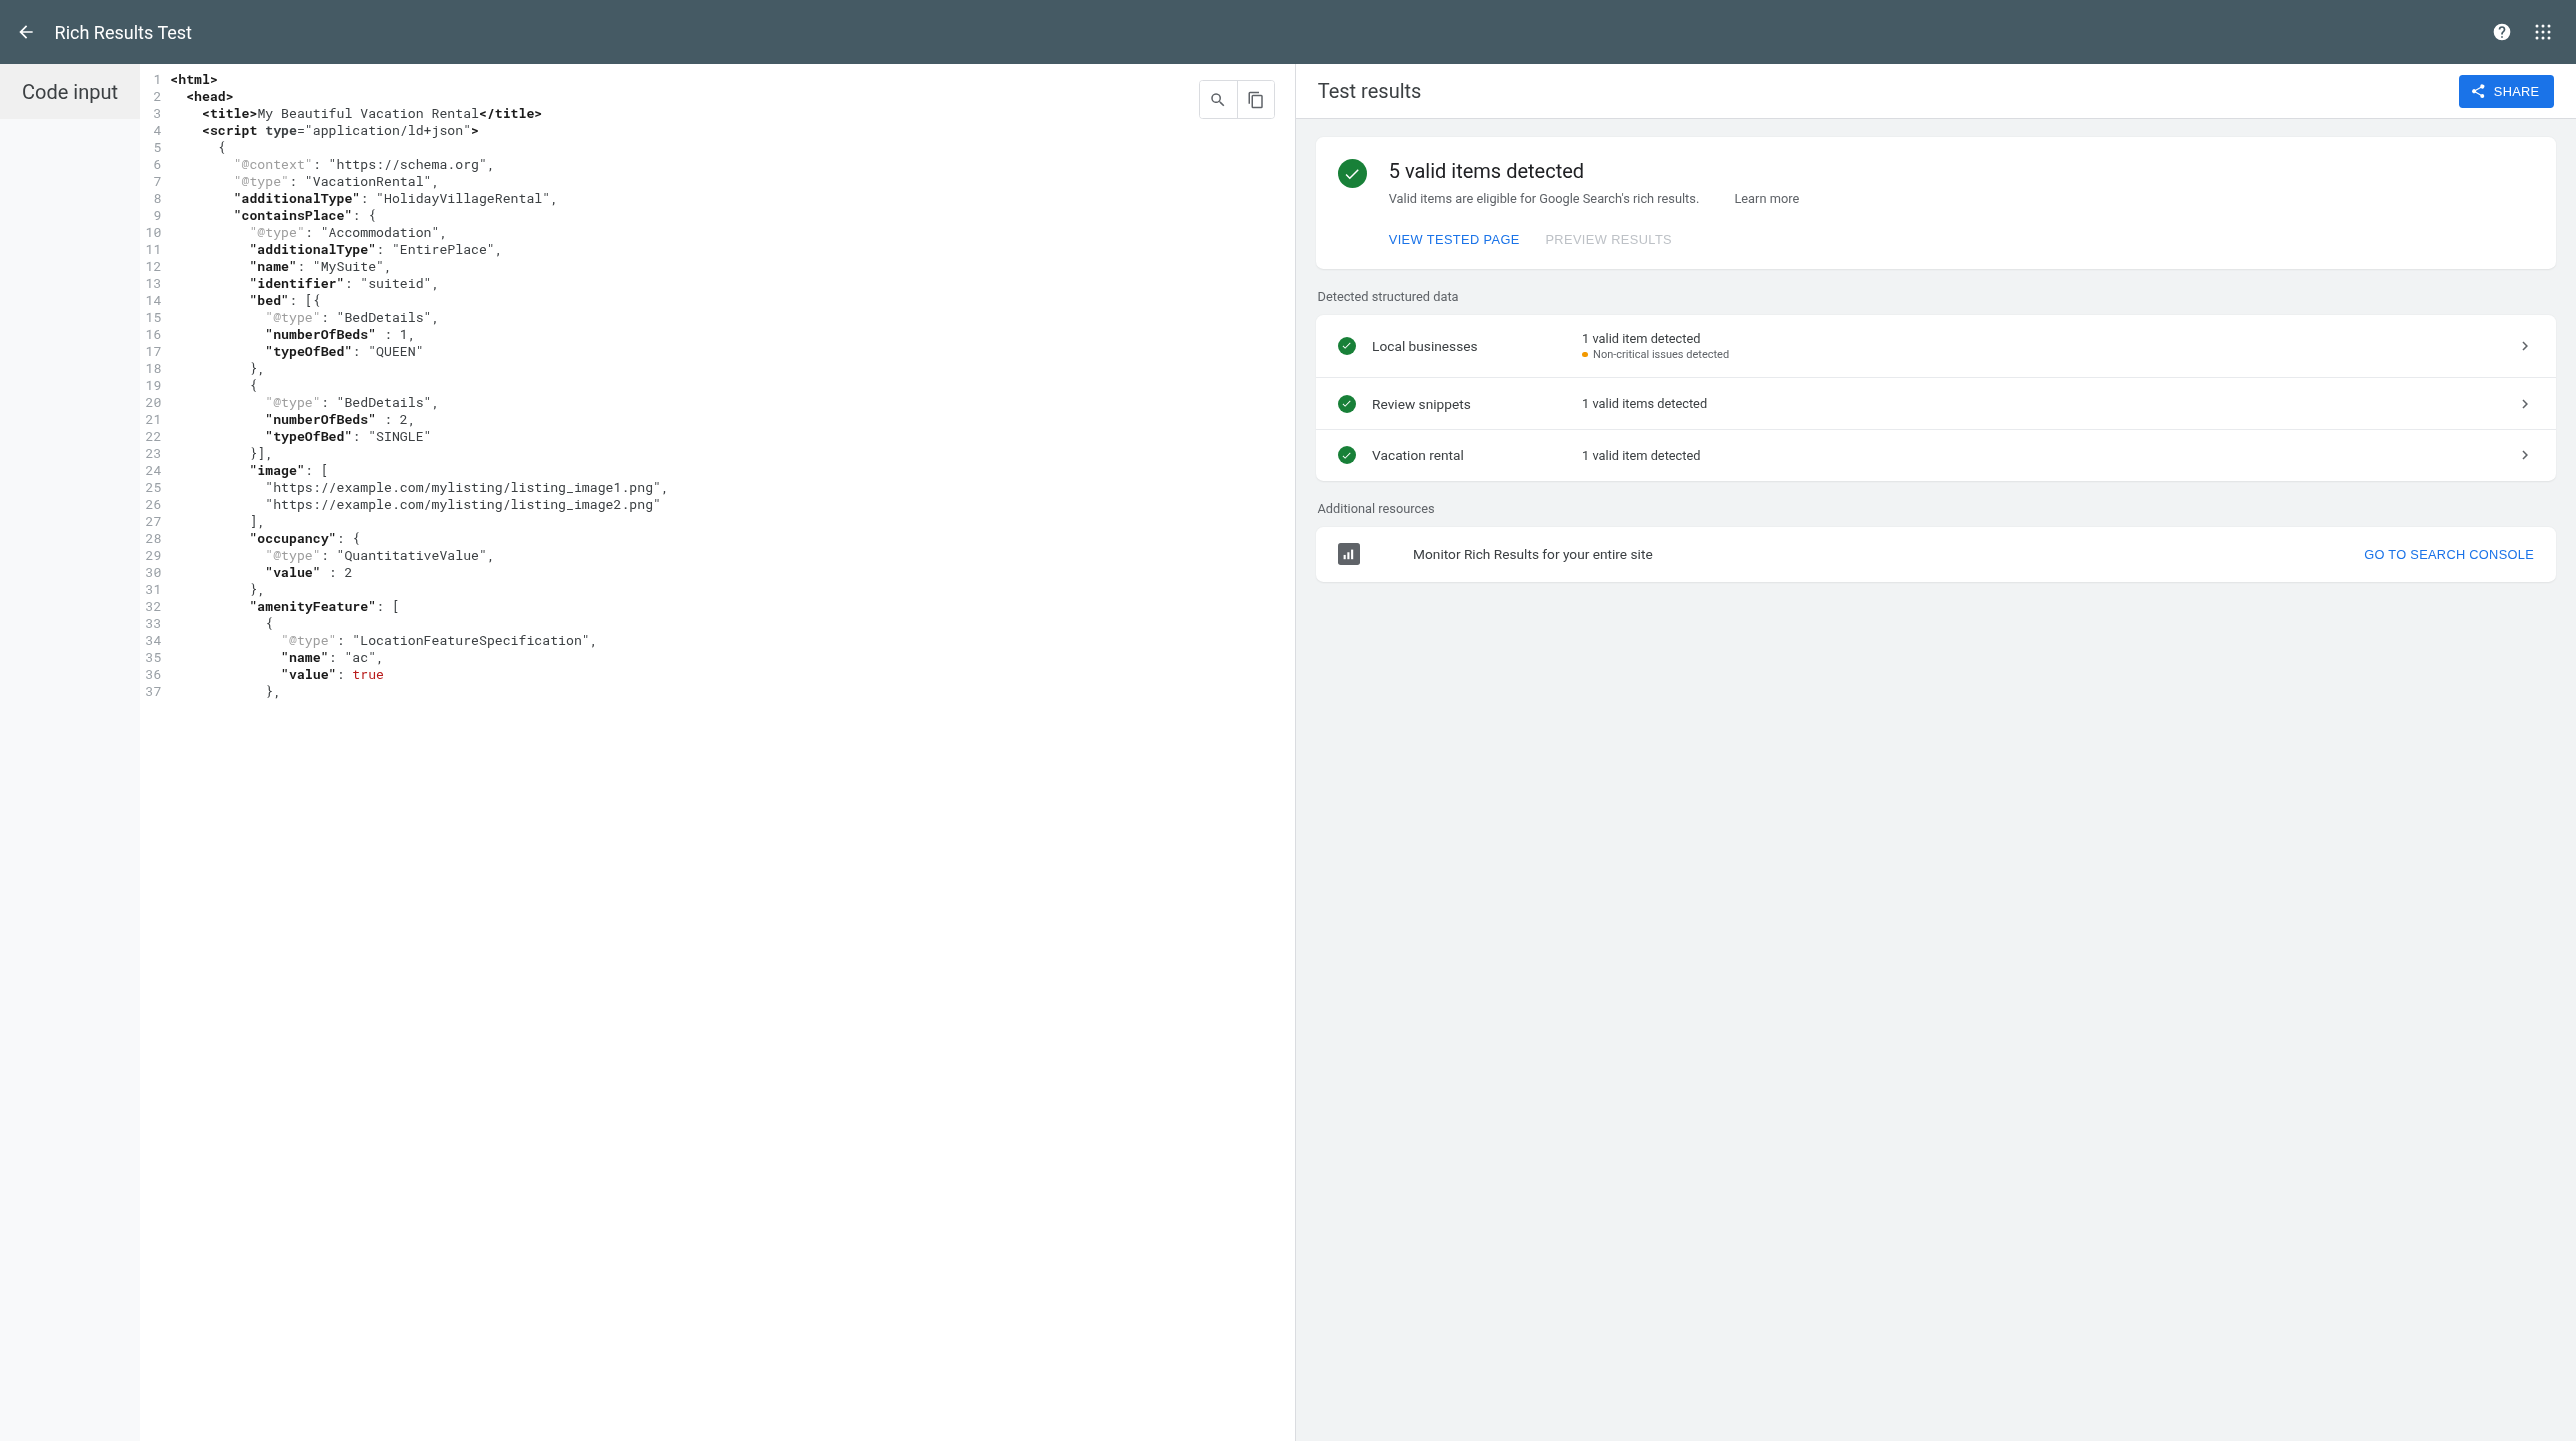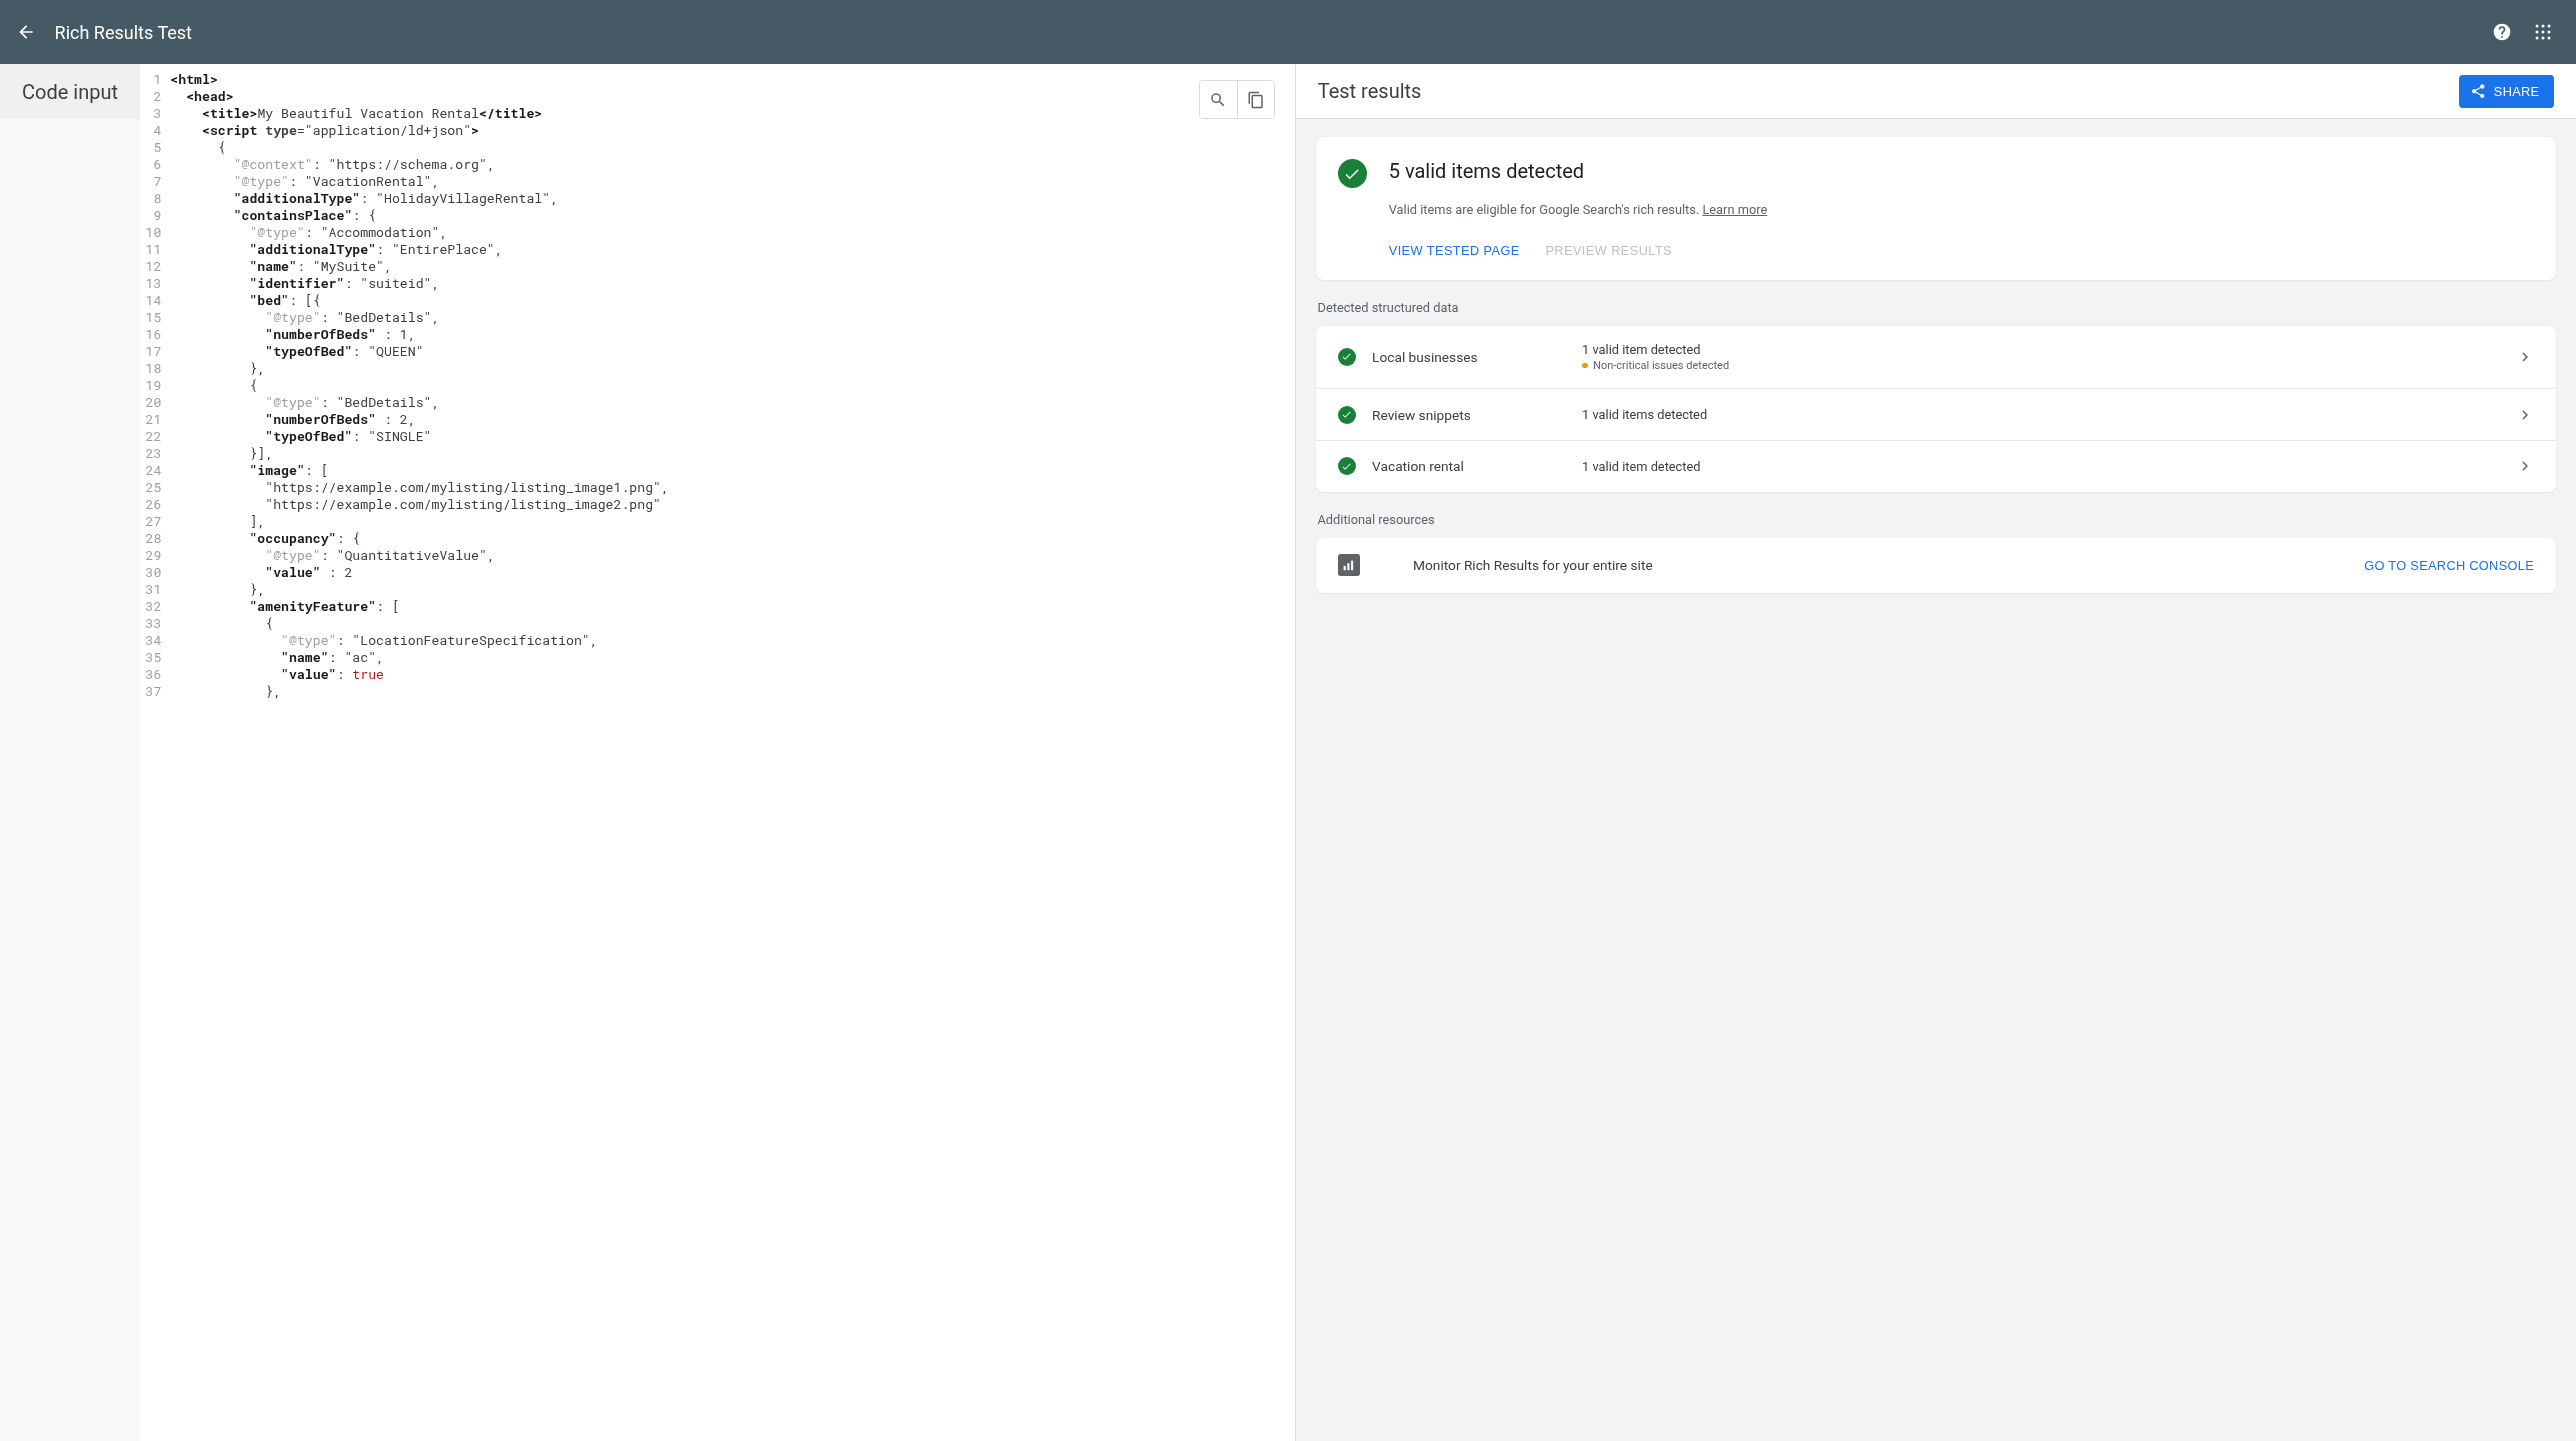--- a/index.html
+++ b/index.html
@@ -40,23 +40,23 @@
   .str { color:#3c4043; }
   .grey { color:#9e9e9e; }
   .key { font-weight:700; color:#1a1a1a; }
   .bool { color:#b91c1c; }
 
   
   .right-body { flex:1; overflow:auto; padding:18px 20px; }
   .card { background:#fff; border-radius:7.3px; box-shadow:0 0.9px 1.8px rgba(0,0,0,0.07); padding:22px; }
   .summary { display:flex; }
   .summary .check { width:29px; height:29px; border-radius:50%; background:#188038; display:flex; align-items:center; justify-content:center; flex-shrink:0; margin-right:22px; }
-  .summary h3 { font-size:20px; font-weight:400; color:#202124; margin-bottom:19px; }
+  .summary h3 { font-size:20px; font-weight:400; color:#202124; margin-bottom:8px; }
   .summary p { font-size:12.8px; color:#5f6368; }
-  .summary a { color:#5f6368; text-decoration:underline; cursor:pointer; }
+  .summary a { color:#5f6368; cursor:pointer;margin-left:32px; }
   .summary-actions { margin-top:25.6px; padding-left:51px; display:flex; gap:25.6px; }
   .summary-actions button { background:none; border:none; font-size:12.8px; font-weight:500; letter-spacing:0.4px; cursor:pointer; padding:0; }
   .act-primary { color:#1a73e8; }
   .act-disabled { color:#bdc1c6; cursor:default; }
 
   .section-label { font-size:12.8px; color:#5f6368; margin:20px 0 11px 1.8px; }
 
   .list-card { background:#fff; border-radius:7.3px; box-shadow:0 0.9px 1.8px rgba(0,0,0,0.07); overflow:hidden; }
   .row { display:flex; align-items:center; padding:16.4px 22px; cursor:pointer; border-top:0.9px solid #e8eaed; }
   .row:first-child { border-top:none; }

